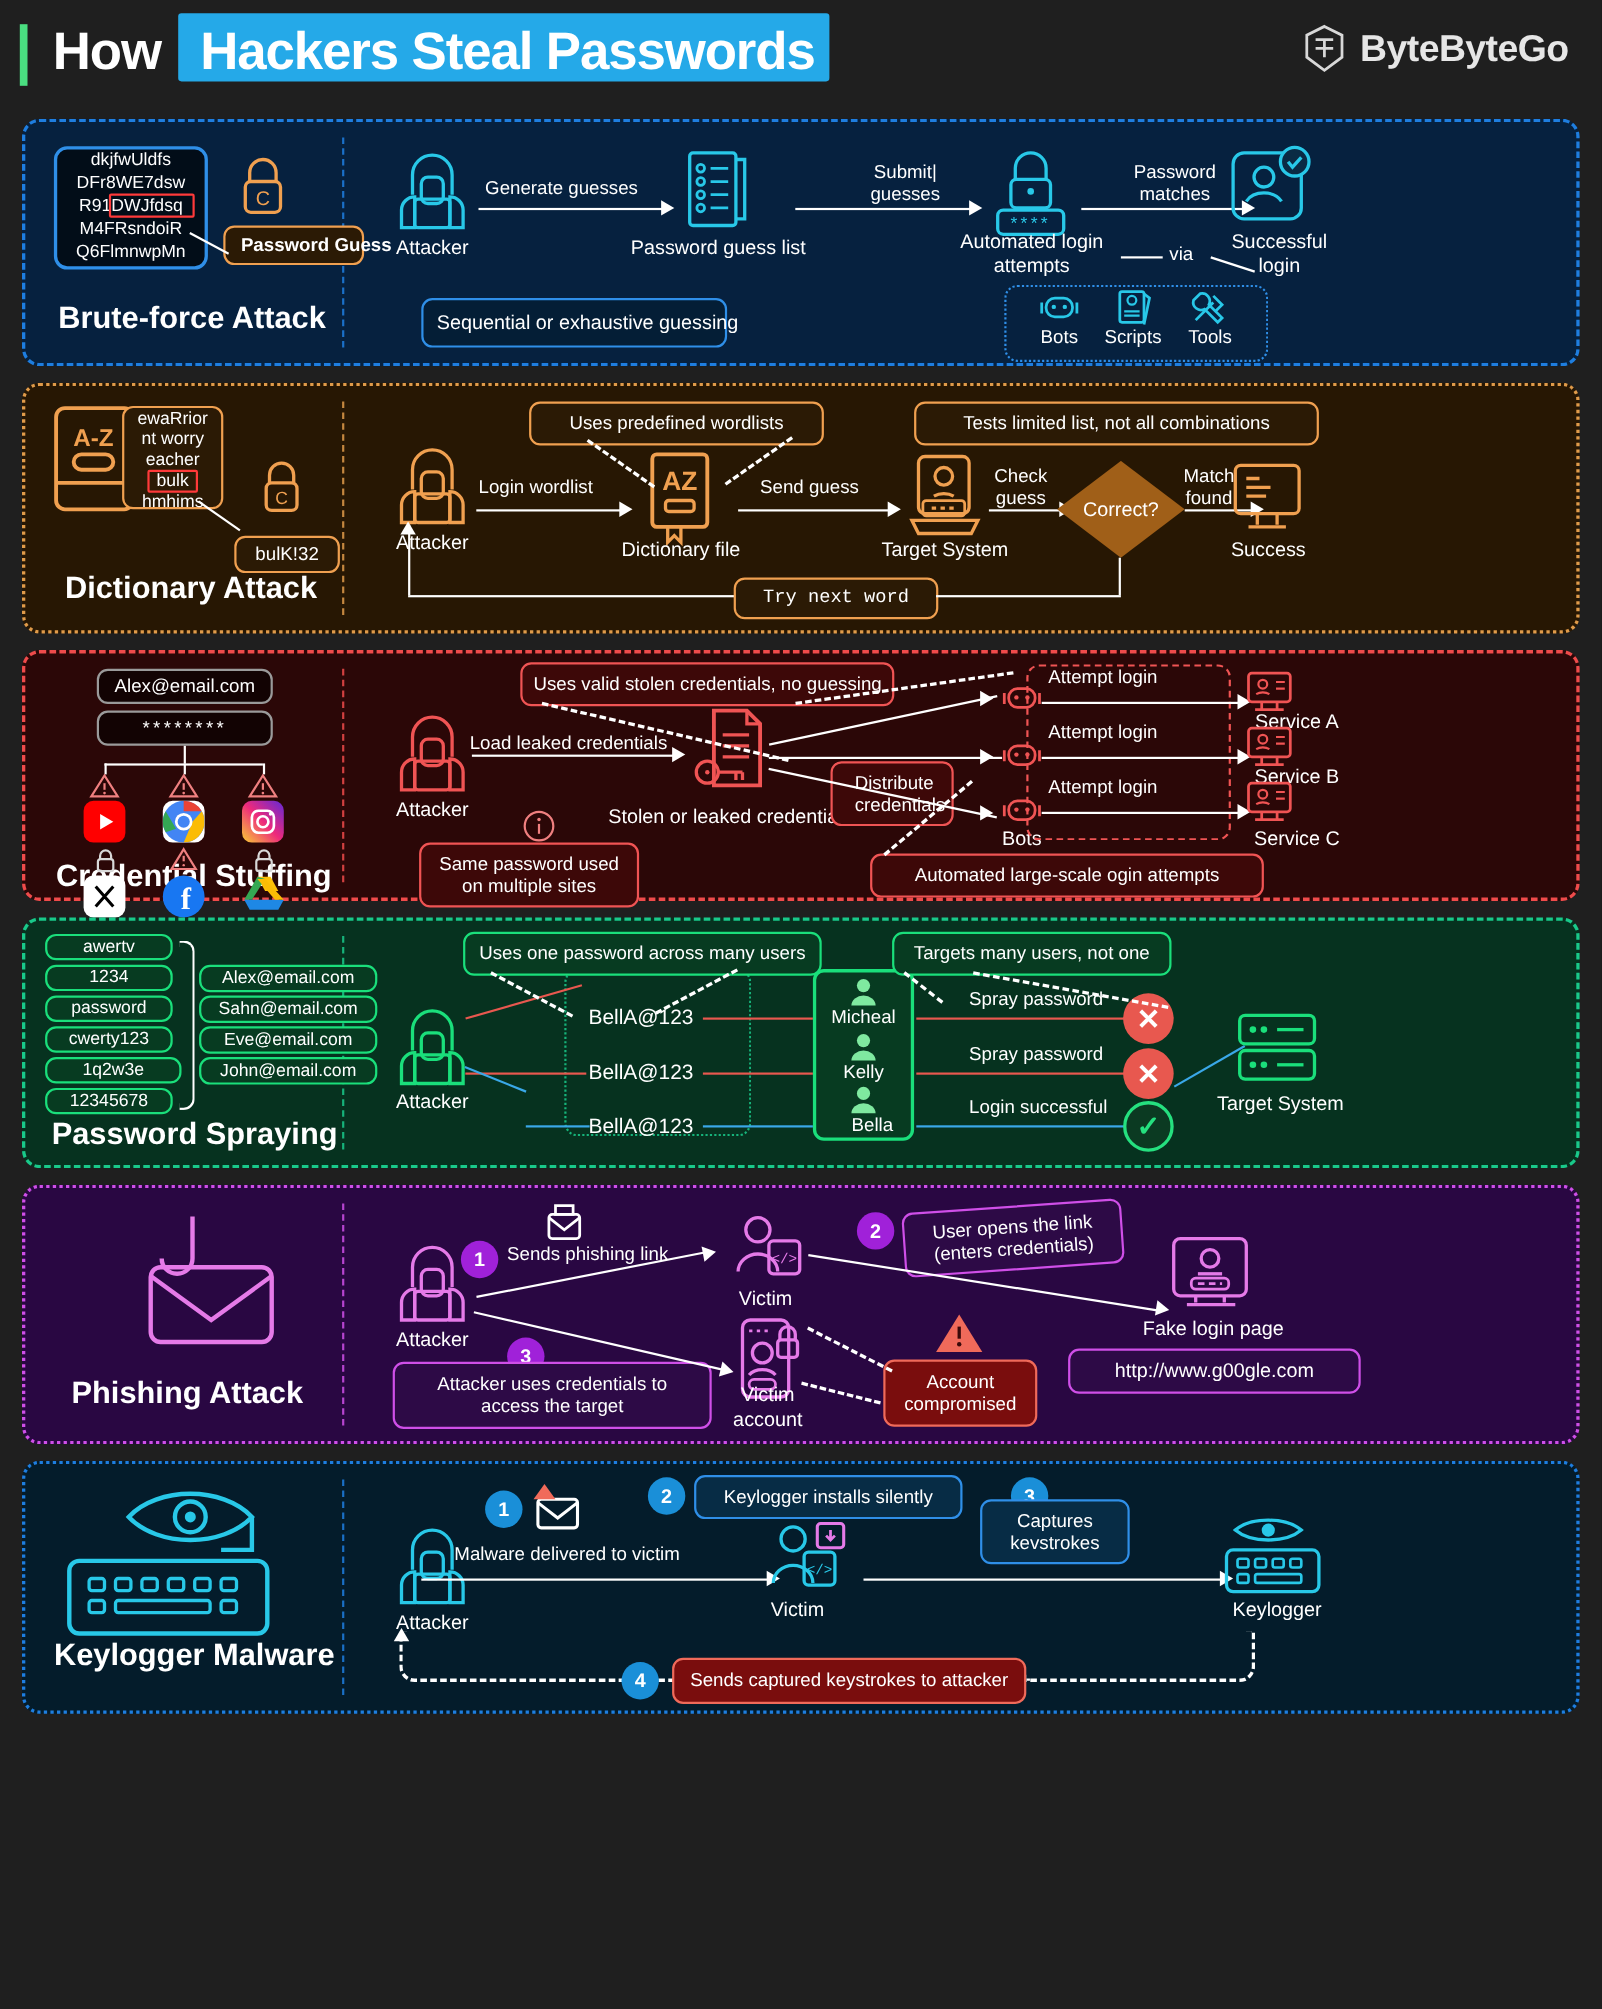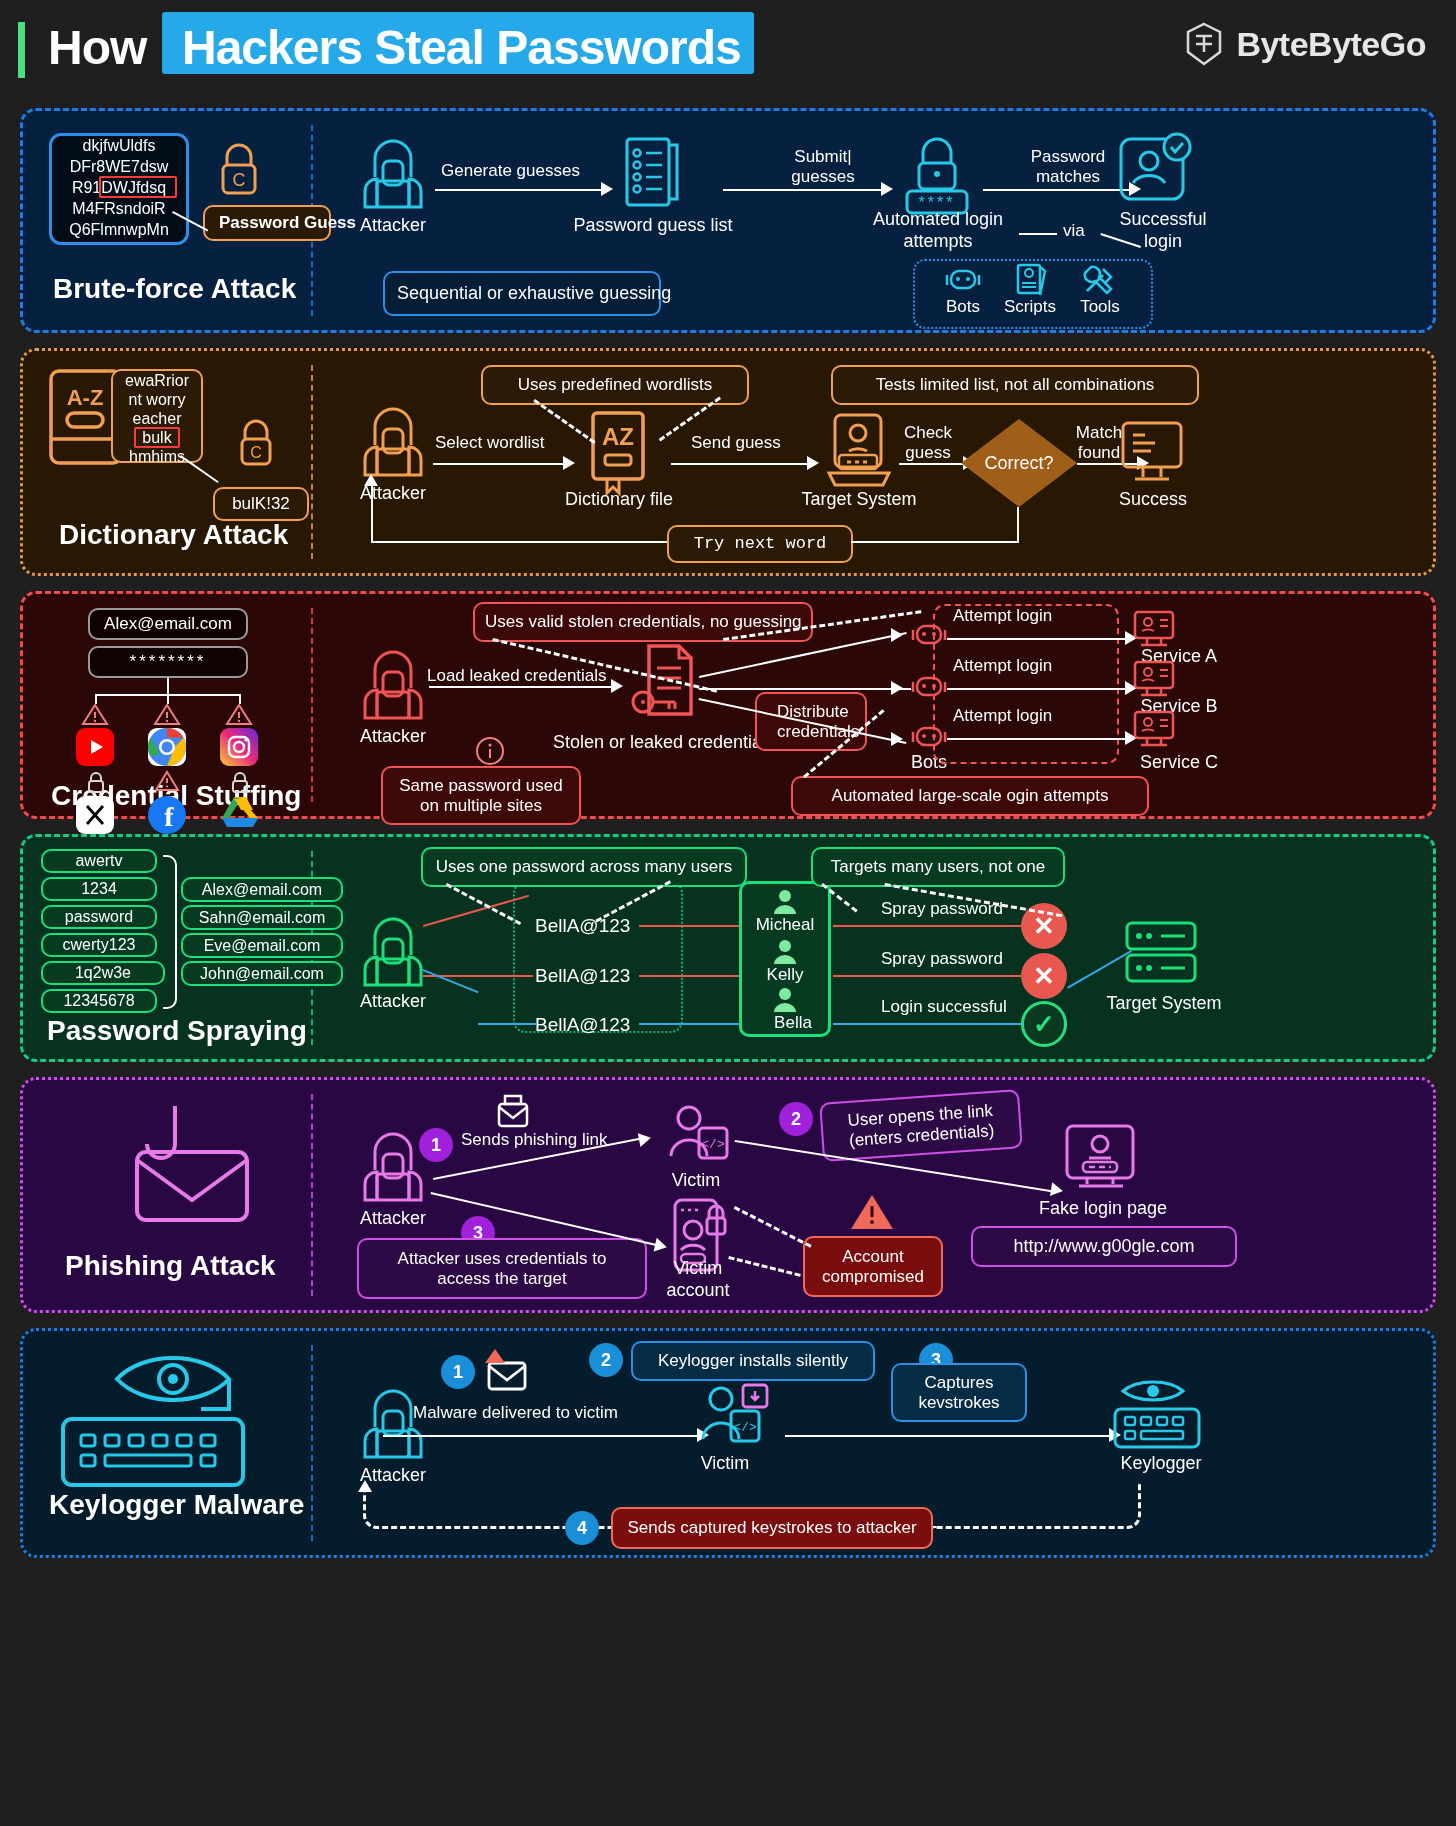--- a/index.html
+++ b/index.html
@@ -219,21 +219,21 @@
 
     <svg class="icon" style="left:330px;top:50px;" width="80" height="78">
       <path d="M22 44 V26 a18 18 0 0 1 36 0 V44" fill="none" stroke="#f0a050" stroke-width="3"></path>
       <rect x="30" y="28" width="20" height="24" rx="6" fill="none" stroke="#f0a050" stroke-width="3"></rect>
       <rect x="24" y="48" width="32" height="26" rx="3" fill="none" stroke="#f0a050" stroke-width="3"></rect>
       <path d="M12 58 a12 12 0 0 1 12 -12 v28 h-12 z" fill="none" stroke="#f0a050" stroke-width="3"></path>
       <path d="M68 58 a12 12 0 0 0 -12 -12 v28 h12 z" fill="none" stroke="#f0a050" stroke-width="3"></path>
     </svg>
     <div class="node-label" style="left:330px;top:132px;width:80px;">Attacker</div>
 
-    <div class="label" style="left:412px;top:82px;">Select wordlist</div>
+    <div class="label" style="left:412px;top:82px;">Login wordlist</div>
     <div class="line" style="left:410px;top:112px;width:132px;"></div>
     <div class="arrow-head" style="left:540px;top:105px;"></div>
 
     <svg class="icon" style="left:560px;top:58px;" width="70" height="86">
       <rect x="10" y="4" width="50" height="66" rx="4" fill="none" stroke="#f0a050" stroke-width="3.5"></rect>
       <text x="35" y="36" font-size="24" fill="#f0a050" text-anchor="middle" font-weight="bold" font-family="Liberation Sans, sans-serif">AZ</text>
       <rect x="22" y="46" width="26" height="10" rx="3" fill="none" stroke="#f0a050" stroke-width="3"></rect>
       <path d="M24 70 v14 l6 -6 l6 6 V70" fill="none" stroke="#f0a050" stroke-width="3"></path>
     </svg>
     <div class="node-label" style="left:512px;top:138px;width:168px;">Dictionary file</div>

